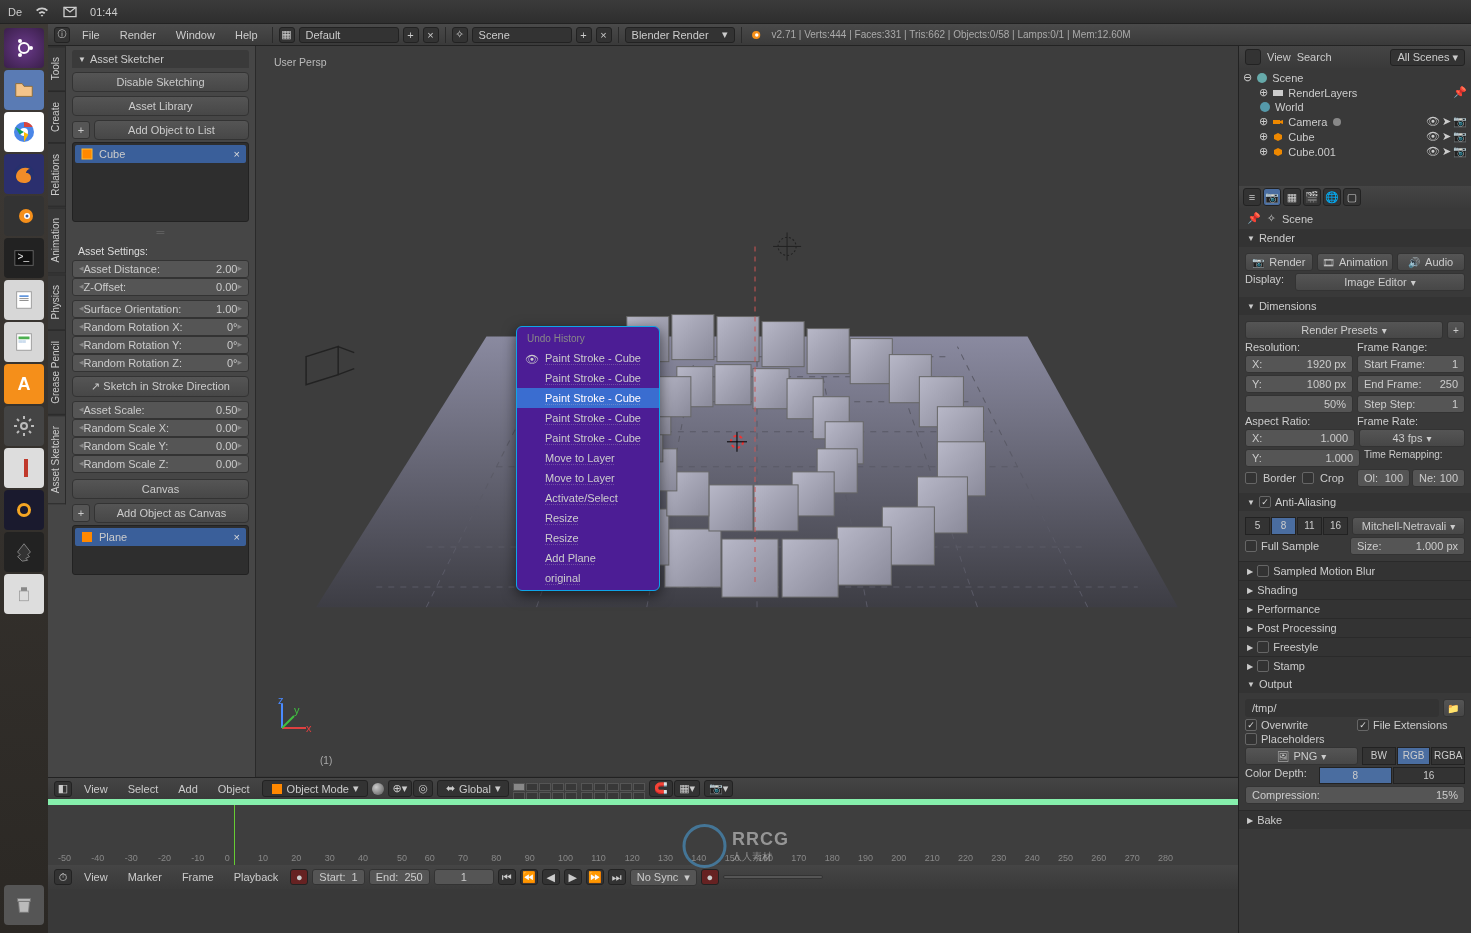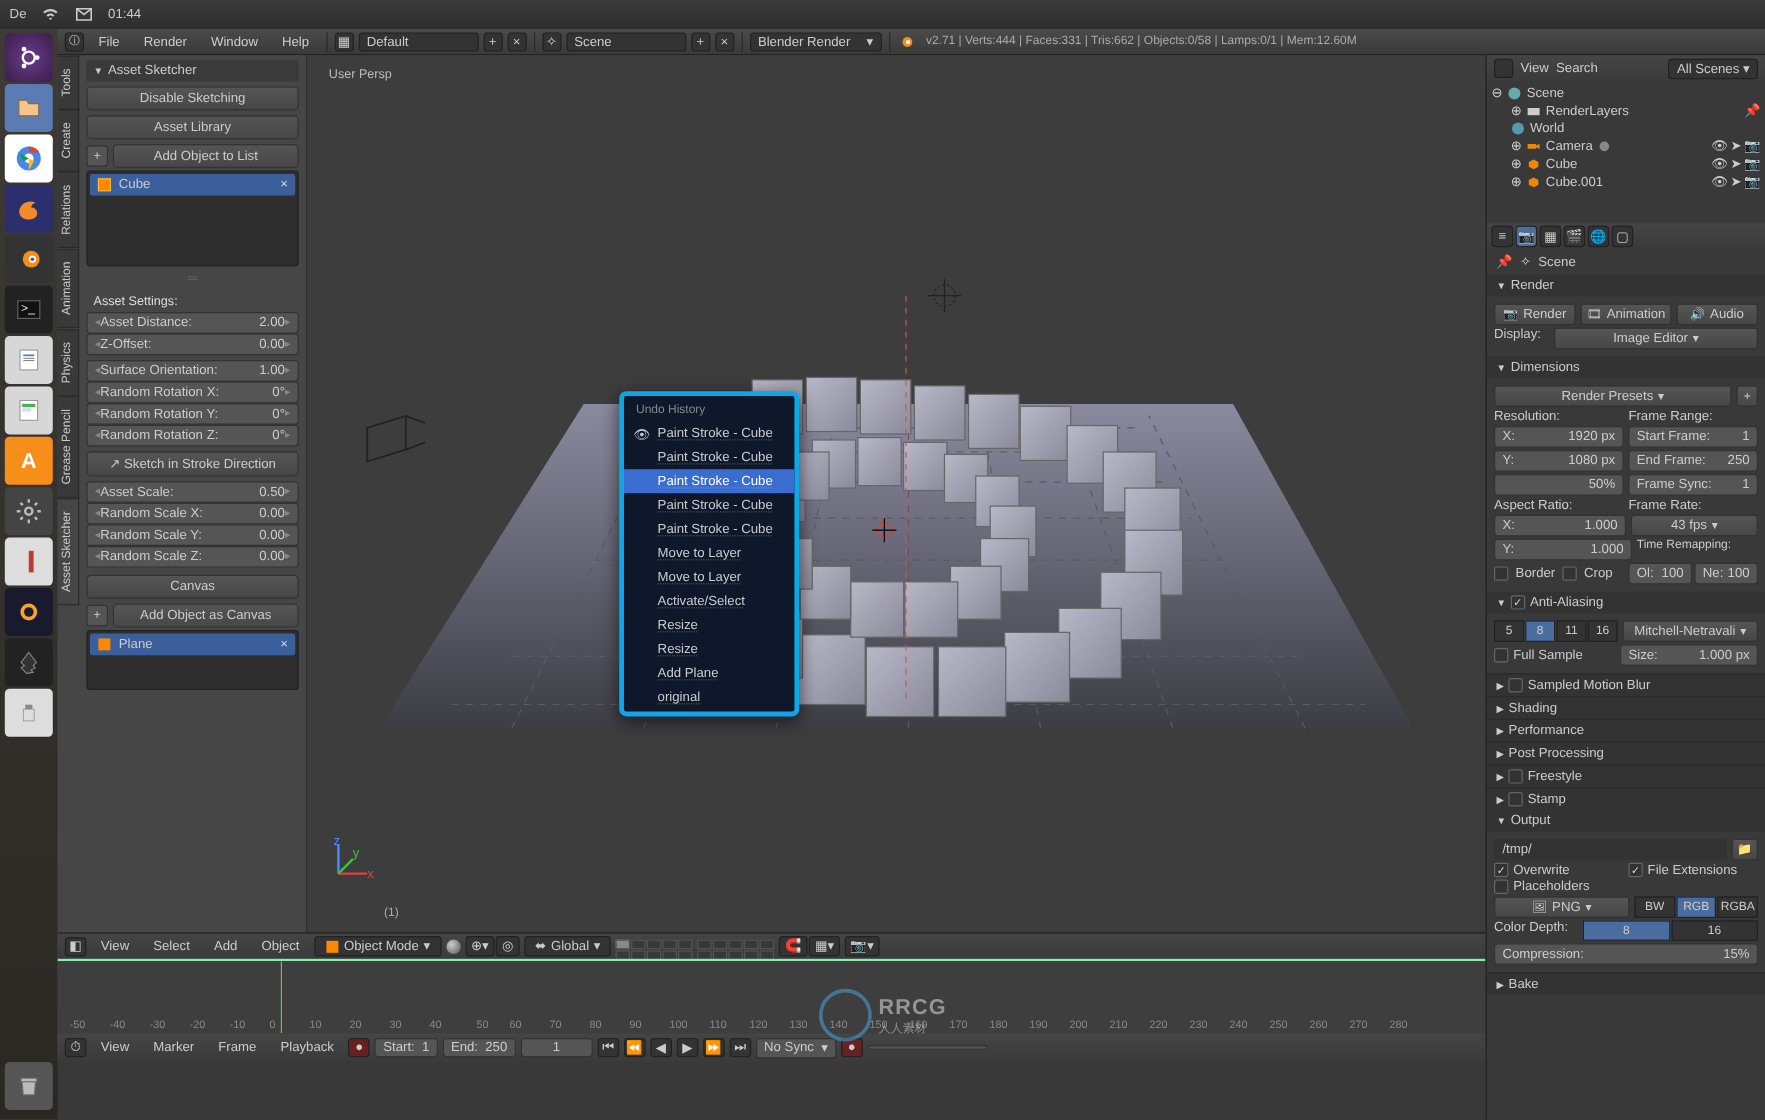--- a/index.html
+++ b/index.html
@@ -64,35 +64,35 @@
 .layer-cell { background:#383838; border:1px solid #555; }
 
 
 .viewport { position:absolute; left:256px; top:46px; right:233px; bottom:157px; background:#3d3d3d; overflow:hidden; }
 .viewport .persp { position:absolute; left:18px; top:10px; font-size:10.5px; color:#bbb; }
 .viewport .axis { position:absolute; left:18px; bottom:40px; }
 .viewport .count { position:absolute; left:64px; bottom:10px; font-size:10px; color:#aaa; }
 .scene3d { position:absolute; inset:0; }
 
 
-.ctx { position:absolute; left:516px; top:322px; background:#0f172a; border:4px solid #0ea5e9; border-radius:6px; box-shadow:0 4px 14px rgba(0,0,0,.6); min-width:120px; padding:2px 0; }
+.ctx { position:absolute; left:516px; top:322px; background:#4c1d95; border:1px solid #0ea5e9; border-radius:6px; box-shadow:0 4px 14px rgba(0,0,0,.6); min-width:120px; padding:2px 0; }
 .ctx .title { padding:4px 10px; color:#888; font-size:10px; }
 .ctx .item { padding:4px 18px 4px 28px; position:relative; cursor:default; text-decoration: underline dotted rgba(200,200,200,.3); text-underline-offset:2px; }
 .ctx .item.sel { background:#3a6dd0; color:#fff; }
 .ctx .item .eye { position:absolute; left:8px; top:5px; }
 
 
 .vp-header { position:absolute; left:48px; right:233px; bottom:134px; height:22px; background:linear-gradient(#454545,#3a3a3a); border-top:1px solid #222; display:flex; align-items:center; padding:0 6px; gap:4px; }
 .vp-header .menu { padding:2px 8px; }
 .vp-header .pill { background:#333; border:1px solid #222; border-radius:3px; padding:1px 8px; display:flex; align-items:center; gap:4px; }
 .vp-header .sphere { width:12px; height:12px; border-radius:50%; background:radial-gradient(circle at 35% 35%, #ccc, #555); }
 .vp-header .wrap { display:flex; gap:1px; }
 
 
-.timeline { position:absolute; left:48px; right:233px; bottom:50px; height:84px; background:#393939; border-top:2px solid #86efac; }
+.timeline { position:absolute; left:48px; right:233px; bottom:50px; height:84px; background:#393939; border-top:6px solid #86efac; }
 .timeline .ruler { height:60px; position:relative; background:#3e3e3e; overflow:hidden; }
 .timeline .ruler .tick { position:absolute; bottom:2px; font-size:9px; color:#888; }
 .timeline .cursor { position:absolute; top:0; bottom:0; width:1px; background:#6c3; }
 .timeline .footer { height:24px; background:linear-gradient(#454545,#3a3a3a); display:flex; align-items:center; padding:0 6px; gap:4px; }
 .timeline .footer .menu { padding:2px 8px; }
 .timeline .numf { background:#555; border:1px solid #333; border-radius:3px; padding:1px 6px; display:flex; gap:6px; }
 .timeline .pbtn { width:18px; height:16px; background:#333; border:1px solid #222; border-radius:3px; display:flex; align-items:center; justify-content:center; }
 
 
 .outliner { position:absolute; right:0; top:46px; width:233px; height:140px; background:#393939; border-left:1px solid #222; }
@@ -810,21 +810,21 @@
           <span>End Frame:</span>
           <span>250</span>
         </div>
     </div>
     <div class="brow">
       <div class="nfield">
           <span></span>
           <span>50%</span>
         </div>
       <div class="nfield">
-          <span>Frame Sync:</span>
+          <span>Step Step:</span>
           <span>1</span>
         </div>
     </div>
     <div class="brow">
         <span style="flex:1">Aspect Ratio:</span>
         <span style="flex:1">Frame Rate:</span>
       </div>
     <div class="brow">
       <div class="nfield">
           <span>X:</span>

